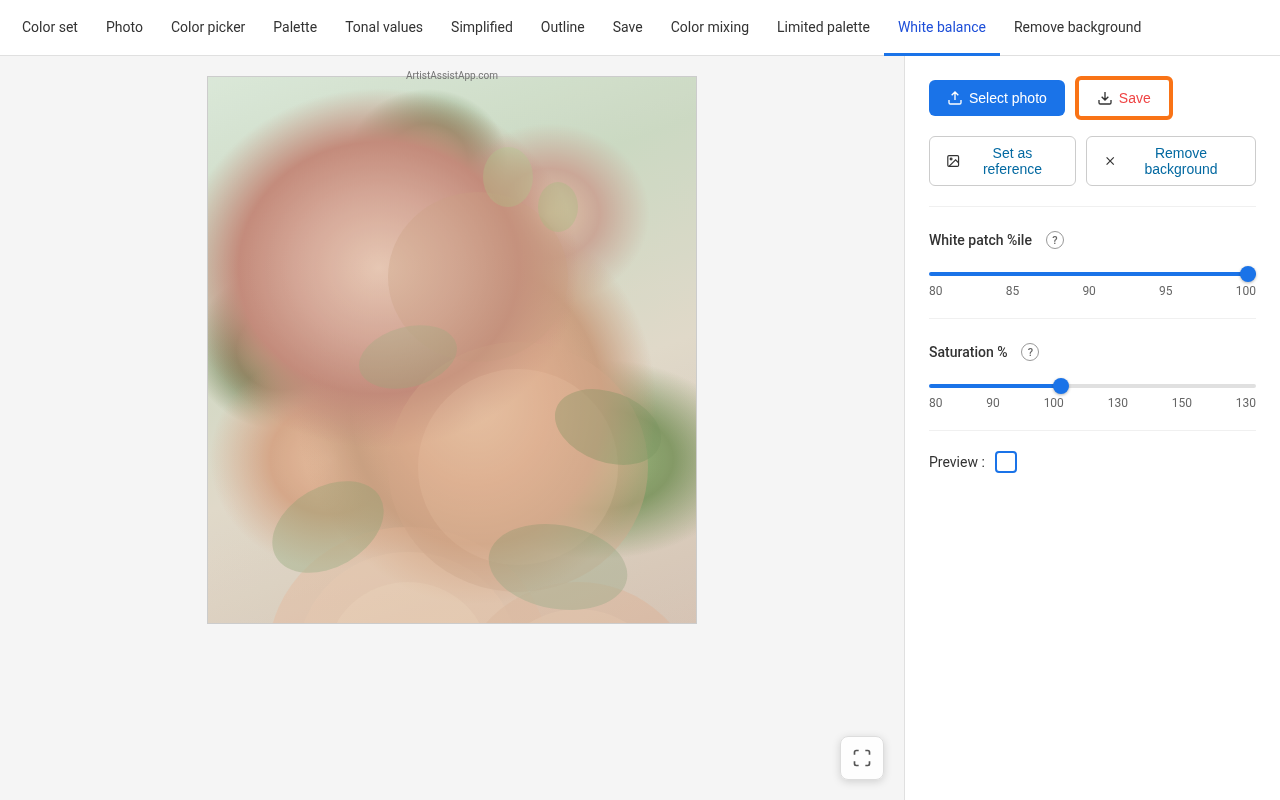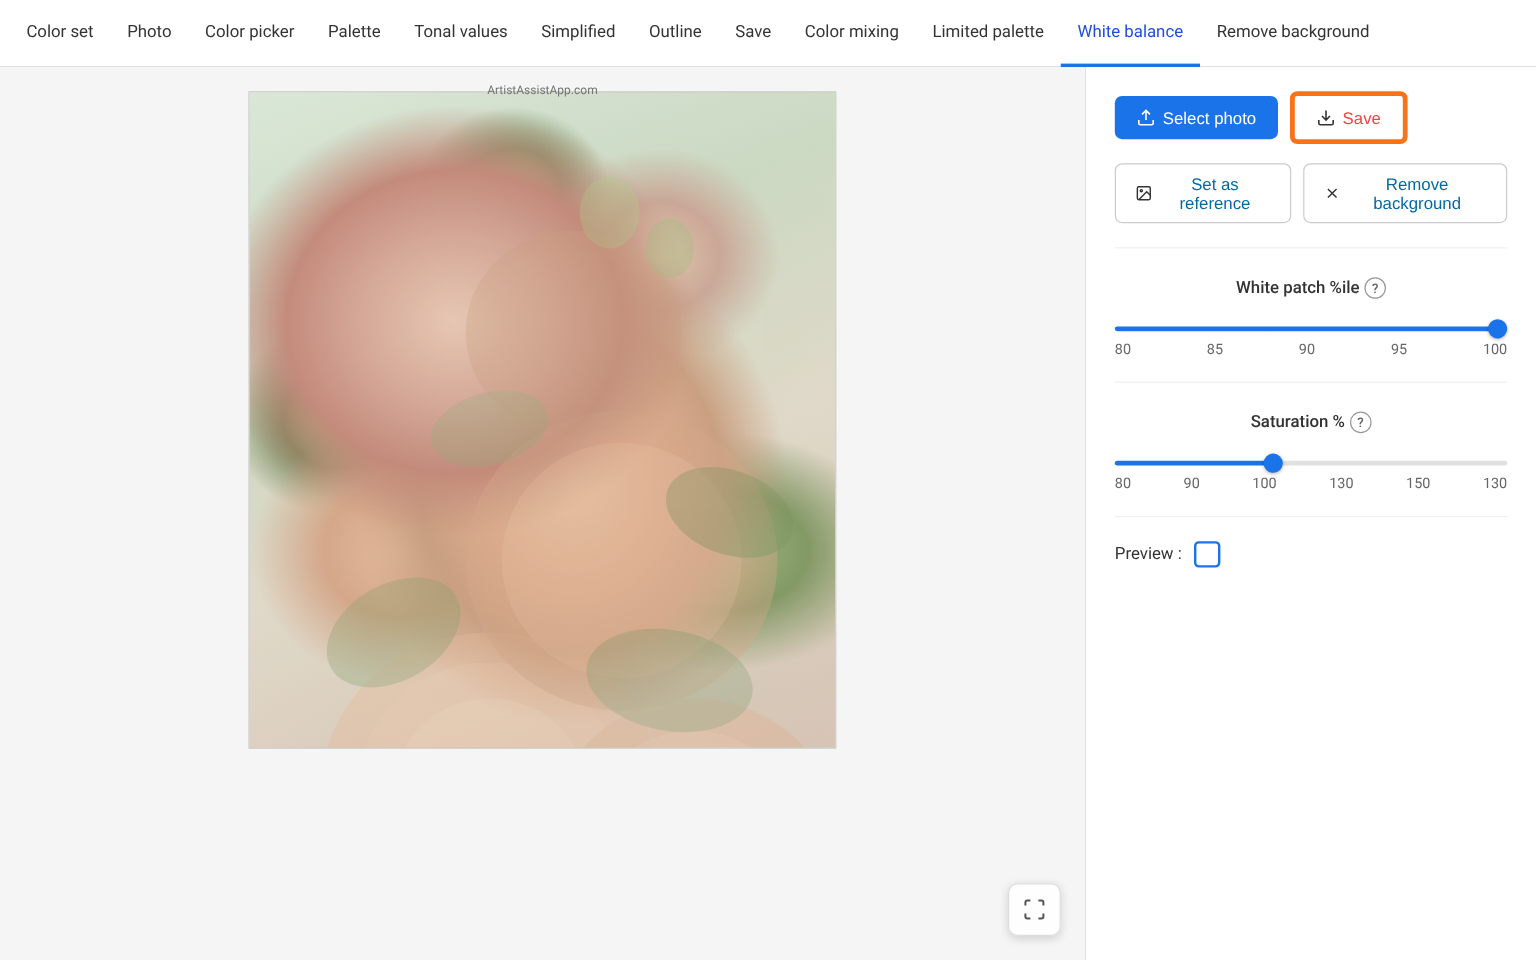--- a/index.html
+++ b/index.html
@@ -169,26 +169,25 @@
       border: 1px solid #ccc;
       border-radius: 6px;
       font-size: 14px;
       cursor: pointer;
     }
 
     
     .section-label {
       display: flex;
       align-items: center;
-      gap: 4px;
+      gap: 14px;
       font-size: 14px;
       color: #333;
       font-weight: 500;
       margin-top: 4px;
-      justify-content: center;
     }
 
     .help-icon {
       width: 18px;
       height: 18px;
       border: 1px solid #999;
       border-radius: 50%;
       display: flex;
       align-items: center;
       justify-content: center;

